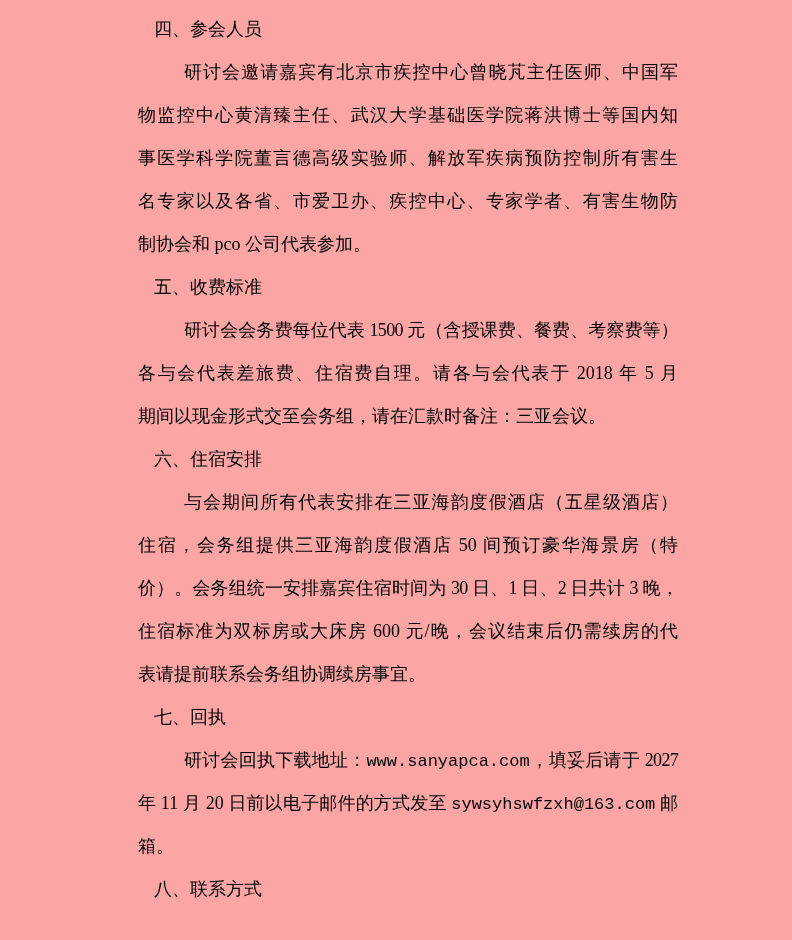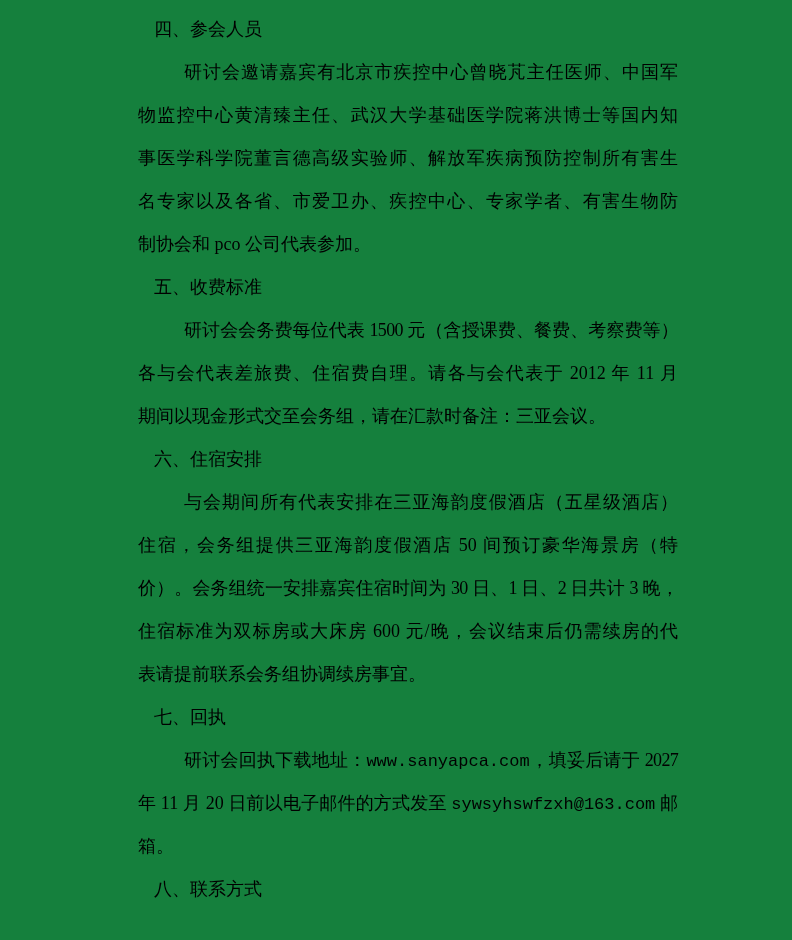--- a/index.html
+++ b/index.html
@@ -4,21 +4,21 @@
 <style>
   html, body {
     margin: 0;
     padding: 0;
     background: #ffffff;
   }
   .page {
     position: relative;
     width: 792px;
     height: 940px;
-    background: #15803d;
+    background: #fca5a5;
     overflow: hidden;
     color: #000000;
     font-family: "Liberation Serif", "DejaVu Serif", serif;
   }
   .content {
     position: absolute;
     left: 138px;
     top: 8px;
     width: 540px;
   }
@@ -57,21 +57,21 @@
 
     <div class="line head">四、参会人员</div>
     <div class="line just indent">研讨会邀请嘉宾有北京市疾控中心曾晓芃主任医师、中国军</div>
     <div class="line just">物监控中心黄清臻主任、武汉大学基础医学院蒋洪博士等国内知</div>
     <div class="line just">事医学科学院董言德高级实验师、解放军疾病预防控制所有害生</div>
     <div class="line just">名专家以及各省、市爱卫办、疾控中心、专家学者、有害生物防</div>
     <div class="line">制协会和 pco 公司代表参加。</div>
 
     <div class="line head">五、收费标准</div>
     <div class="line just indent tight">研讨会会务费每位代表 1500 元（含授课费、餐费、考察费等）</div>
-    <div class="line just">各与会代表差旅费、住宿费自理。请各与会代表于 2012 年 11 月</div>
+    <div class="line just">各与会代表差旅费、住宿费自理。请各与会代表于 2018 年 5 月</div>
     <div class="line">期间以现金形式交至会务组，请在汇款时备注：三亚会议。</div>
 
     <div class="line head">六、住宿安排</div>
     <div class="line just indent">与会期间所有代表安排在三亚海韵度假酒店（五星级酒店）</div>
     <div class="line just">住宿，会务组提供三亚海韵度假酒店 50 间预订豪华海景房（特</div>
     <div class="line just tight">价）。会务组统一安排嘉宾住宿时间为 30 日、1 日、2 日共计 3 晚，</div>
     <div class="line just">住宿标准为双标房或大床房 600 元/晚，会议结束后仍需续房的代</div>
     <div class="line">表请提前联系会务组协调续房事宜。</div>
 
     <div class="line head">七、回执</div>

